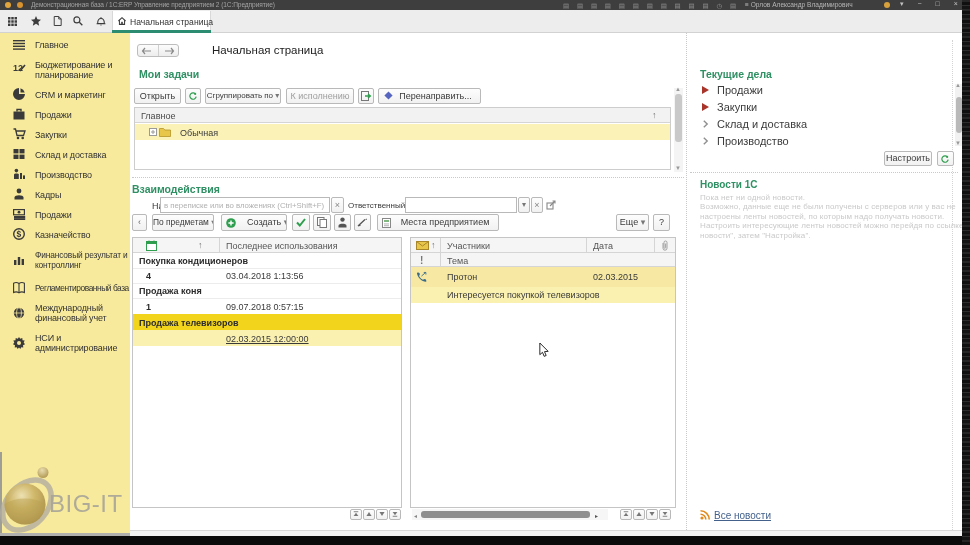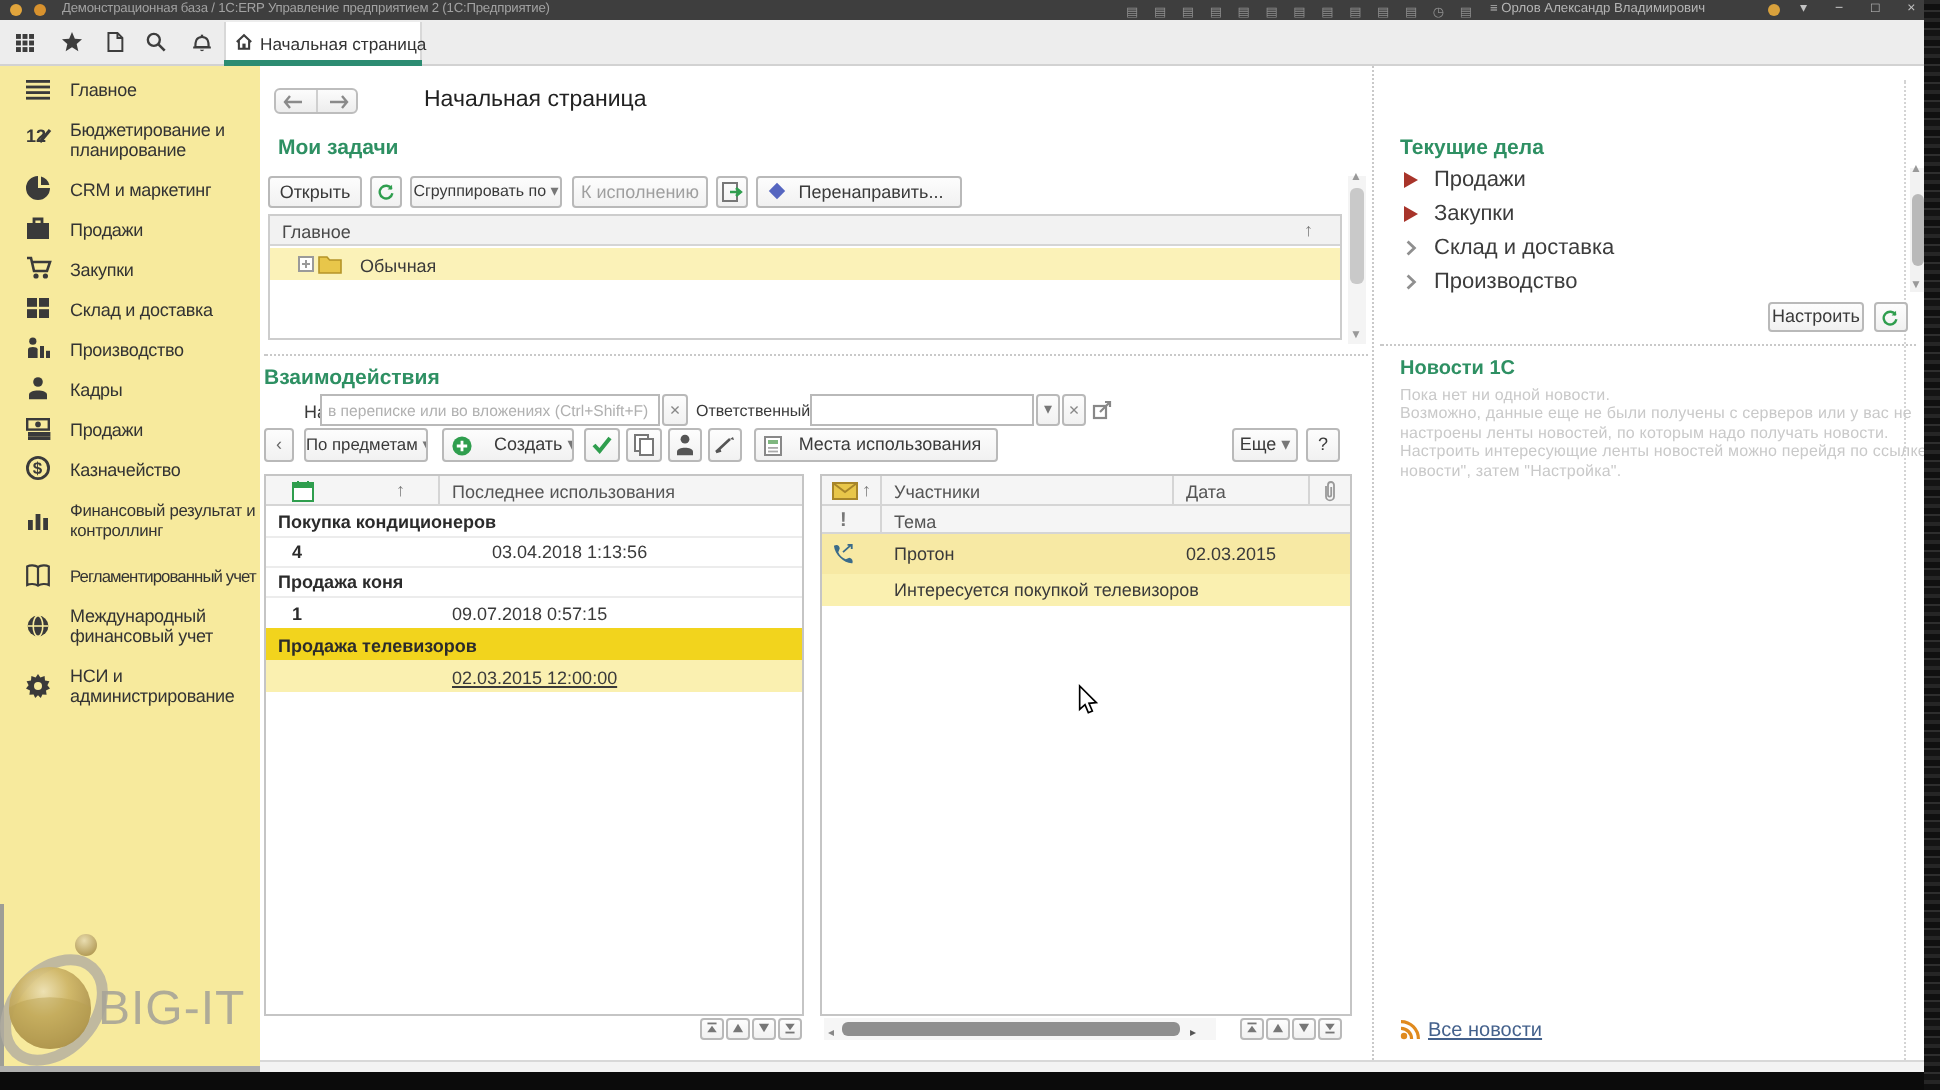--- a/index.html
+++ b/index.html
@@ -166,21 +166,21 @@
   <div class="mi" style="top:250px;font-size:8.4px;">Финансовый результат и<br>контроллинг</div>
   <svg class="mico" style="top:254px;" width="12" height="12" viewBox="0 0 12 12">
       <g fill="#3a3a3a">
         <rect x="1" y="6" width="2.4" height="5"></rect>
         <rect x="4.8" y="3" width="2.4" height="8"></rect>
         <rect x="8.6" y="5" width="2.4" height="6"></rect>
       </g>
       <text x="0" y="3" font-size="4" fill="#3a3a3a"></text>
     </svg>
 
-  <div class="mi" style="top:283px;font-size:8.4px;letter-spacing:-0.45px;">Регламентированный учет</div>
+  <div class="mi" style="top:283px;font-size:8.4px;letter-spacing:-0.45px;">Регламентированный база</div>
   <svg class="mico" style="top:282px;" width="12" height="12" viewBox="0 0 12 12">
       <path d="M6 1.5 C4.5 0.5 2 0.5 0.6 1.2 V10.5 C2 9.8 4.5 9.8 6 10.8 C7.5 9.8 10 9.8 11.4 10.5 V1.2 C10 0.5 7.5 0.5 6 1.5 Z" fill="none" stroke="#3a3a3a" stroke-width="1.1"></path>
       <line x1="6" y1="1.5" x2="6" y2="10.8" stroke="#3a3a3a" stroke-width="1.1"></line>
     </svg>
 
   <div class="mi" style="top:303px;">Международный<br>финансовый учет</div>
   <svg class="mico" style="top:307px;" width="12" height="12" viewBox="0 0 12 12">
       <circle cx="6" cy="6" r="5.2" fill="#3a3a3a"></circle>
       <ellipse cx="6" cy="6" rx="2.4" ry="5.2" fill="none" stroke="#f7ea9d" stroke-width="0.8"></ellipse>
       <line x1="0.8" y1="6" x2="11.2" y2="6" stroke="#f7ea9d" stroke-width="0.8"></line>
@@ -296,21 +296,21 @@
   <div class="btn" style="left:334px;top:214px;width:17px;height:17px;"></div>
   <svg style="left:338px;top:217px;" width="9" height="11" viewBox="0 0 9 11">
       <circle cx="4.5" cy="2.6" r="2.2" fill="#555"></circle>
       <path d="M0.5 10.6 V8.8 C0.5 6.2 8.5 6.2 8.5 8.8 V10.6 Z" fill="#555"></path>
     </svg>
   <div class="btn" style="left:354px;top:214px;width:17px;height:17px;"></div>
   <svg style="left:357px;top:218px;" width="11" height="9" viewBox="0 0 11 9">
       <path d="M1 8 L8 1.5 M1 8 L3.5 7.2" fill="none" stroke="#555" stroke-width="1.3"></path>
       <path d="M8 1.5 L9.5 0.5 L10 2 Z" fill="#555"></path>
     </svg>
-  <div class="btn" style="left:377px;top:214px;width:122px;height:17px;padding-left:14px;line-height:15px;">Места использования</div>
+  <div class="btn" style="left:377px;top:214px;width:122px;height:17px;padding-left:14px;line-height:15px;">Места предприятием</div>
   <svg style="left:382px;top:218px;" width="9" height="10" viewBox="0 0 9 10">
       <rect x="0.5" y="0.5" width="8" height="9" fill="#fff" stroke="#888"></rect>
       <rect x="2" y="2" width="5" height="2" fill="#7fb77f"></rect>
       <rect x="2" y="5.5" width="5" height="0.9" fill="#aaa"></rect>
       <rect x="2" y="7.3" width="5" height="0.9" fill="#aaa"></rect>
     </svg>
   <div class="btn" style="left:616px;top:214px;width:33px;height:17px;line-height:15px;">Еще <span style="color:#777;">▾</span></div>
   <div class="btn" style="left:653px;top:214px;width:17px;height:17px;line-height:15px;">?</div>
 
   <div class="abs" style="left:132px;top:237px;width:270px;height:271px;border:1px solid #c5c5c5;background:#fff;"></div>
@@ -320,21 +320,21 @@
       <rect x="0.5" y="1.5" width="10" height="2.5" fill="#2f9e4e"></rect>
       <line x1="3" y1="0.5" x2="3" y2="2.5" stroke="#2f9e4e" stroke-width="1"></line>
       <line x1="8" y1="0.5" x2="8" y2="2.5" stroke="#2f9e4e" stroke-width="1"></line>
     </svg>
   <div class="abs" style="left:198px;top:240px;font-size:9px;color:#777;">↑</div>
   <div class="abs" style="left:219px;top:238px;width:1px;height:15px;background:#d5d5d5;"></div>
   <div class="t10" style="left:226px;top:241px;color:#555;">Последнее использования</div>
   <div class="t10" style="left:139px;top:256px;font-weight:bold;color:#2b2b2b;">Покупка кондиционеров</div>
   <div class="abs" style="left:133px;top:268px;width:268px;height:1px;background:#ececec;"></div>
   <div class="t10" style="left:146px;top:271px;font-weight:bold;color:#2b2b2b;">4</div>
-  <div class="t10" style="left:226px;top:271px;margin-left:20px;">03.04.2018 1:13:56</div>
+  <div class="t10" style="left:226px;top:271px;">03.04.2018 1:13:56</div>
   <div class="abs" style="left:133px;top:283px;width:268px;height:1px;background:#ececec;"></div>
   <div class="t10" style="left:139px;top:286px;font-weight:bold;color:#2b2b2b;">Продажа коня</div>
   <div class="abs" style="left:133px;top:298px;width:268px;height:1px;background:#ececec;"></div>
   <div class="t10" style="left:146px;top:302px;font-weight:bold;color:#2b2b2b;">1</div>
   <div class="t10" style="left:226px;top:302px;">09.07.2018 0:57:15</div>
   <div class="abs" style="left:133px;top:314px;width:268px;height:16px;background:#f2d41d;"></div>
   <div class="t10" style="left:139px;top:318px;font-weight:bold;color:#2b2b2b;">Продажа телевизоров</div>
   <div class="abs" style="left:133px;top:330px;width:268px;height:16px;background:#faf0b0;"></div>
   <div class="t10" style="left:226px;top:334px;text-decoration:underline;">02.03.2015 12:00:00</div>
 

